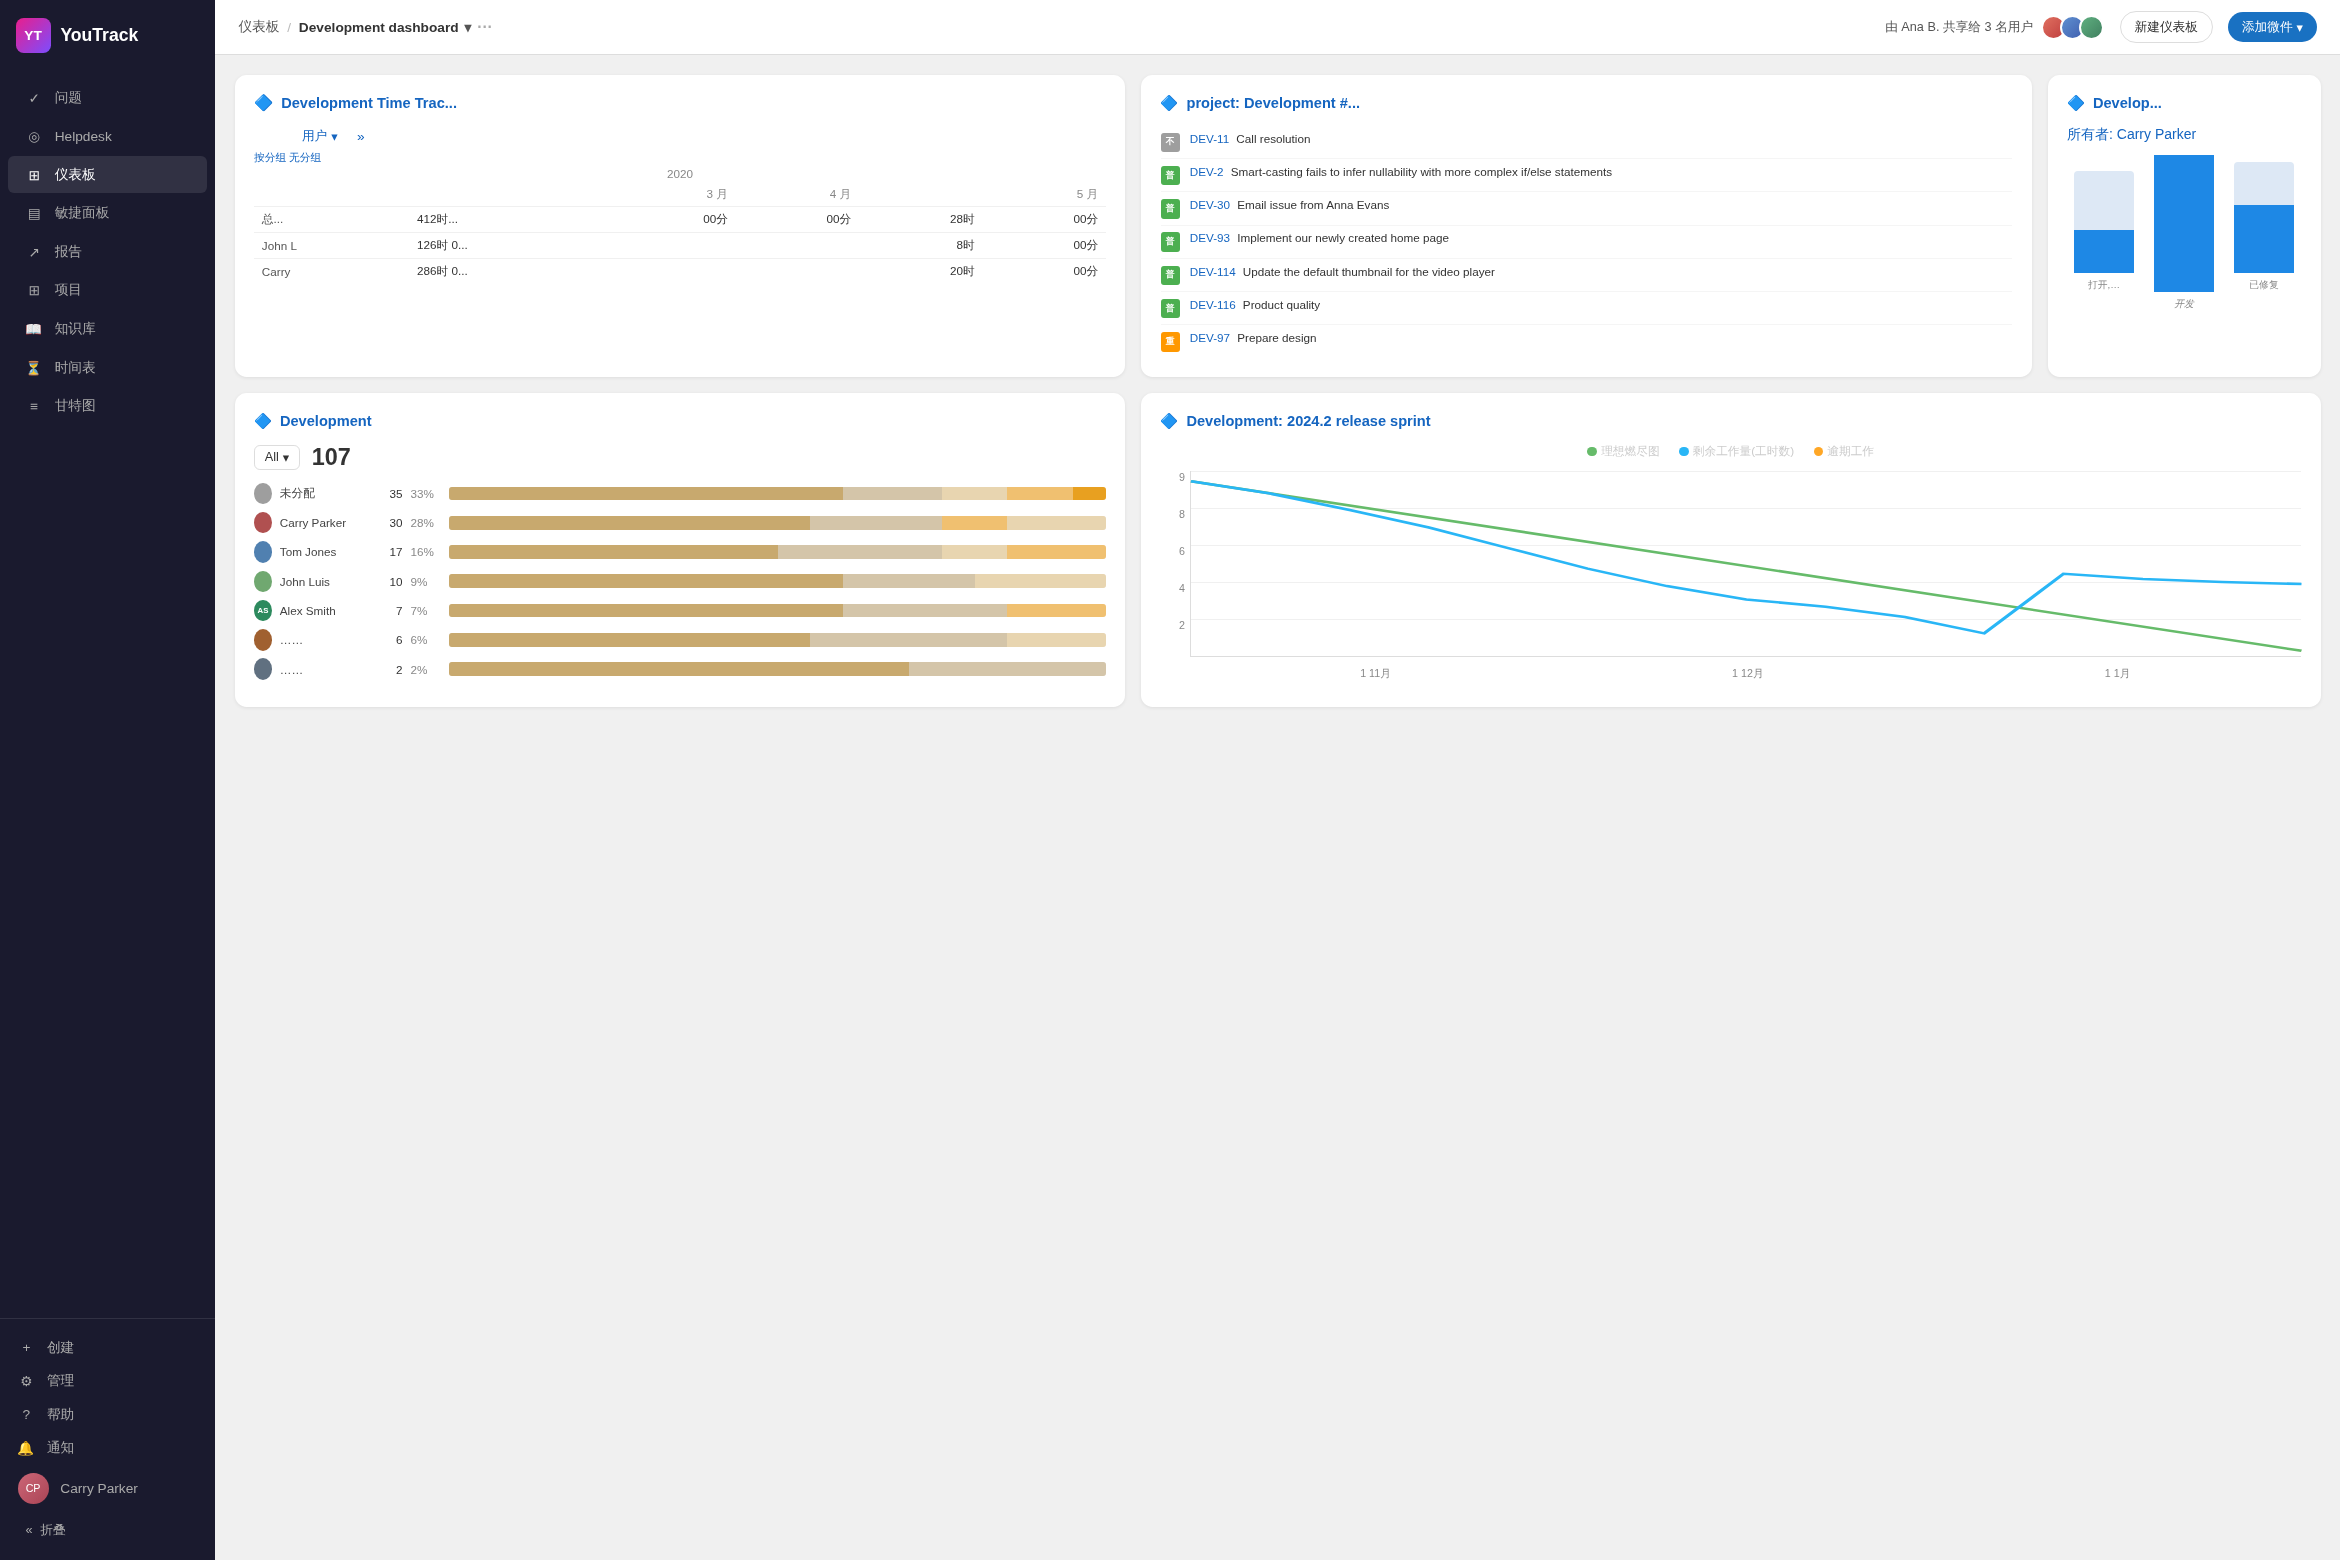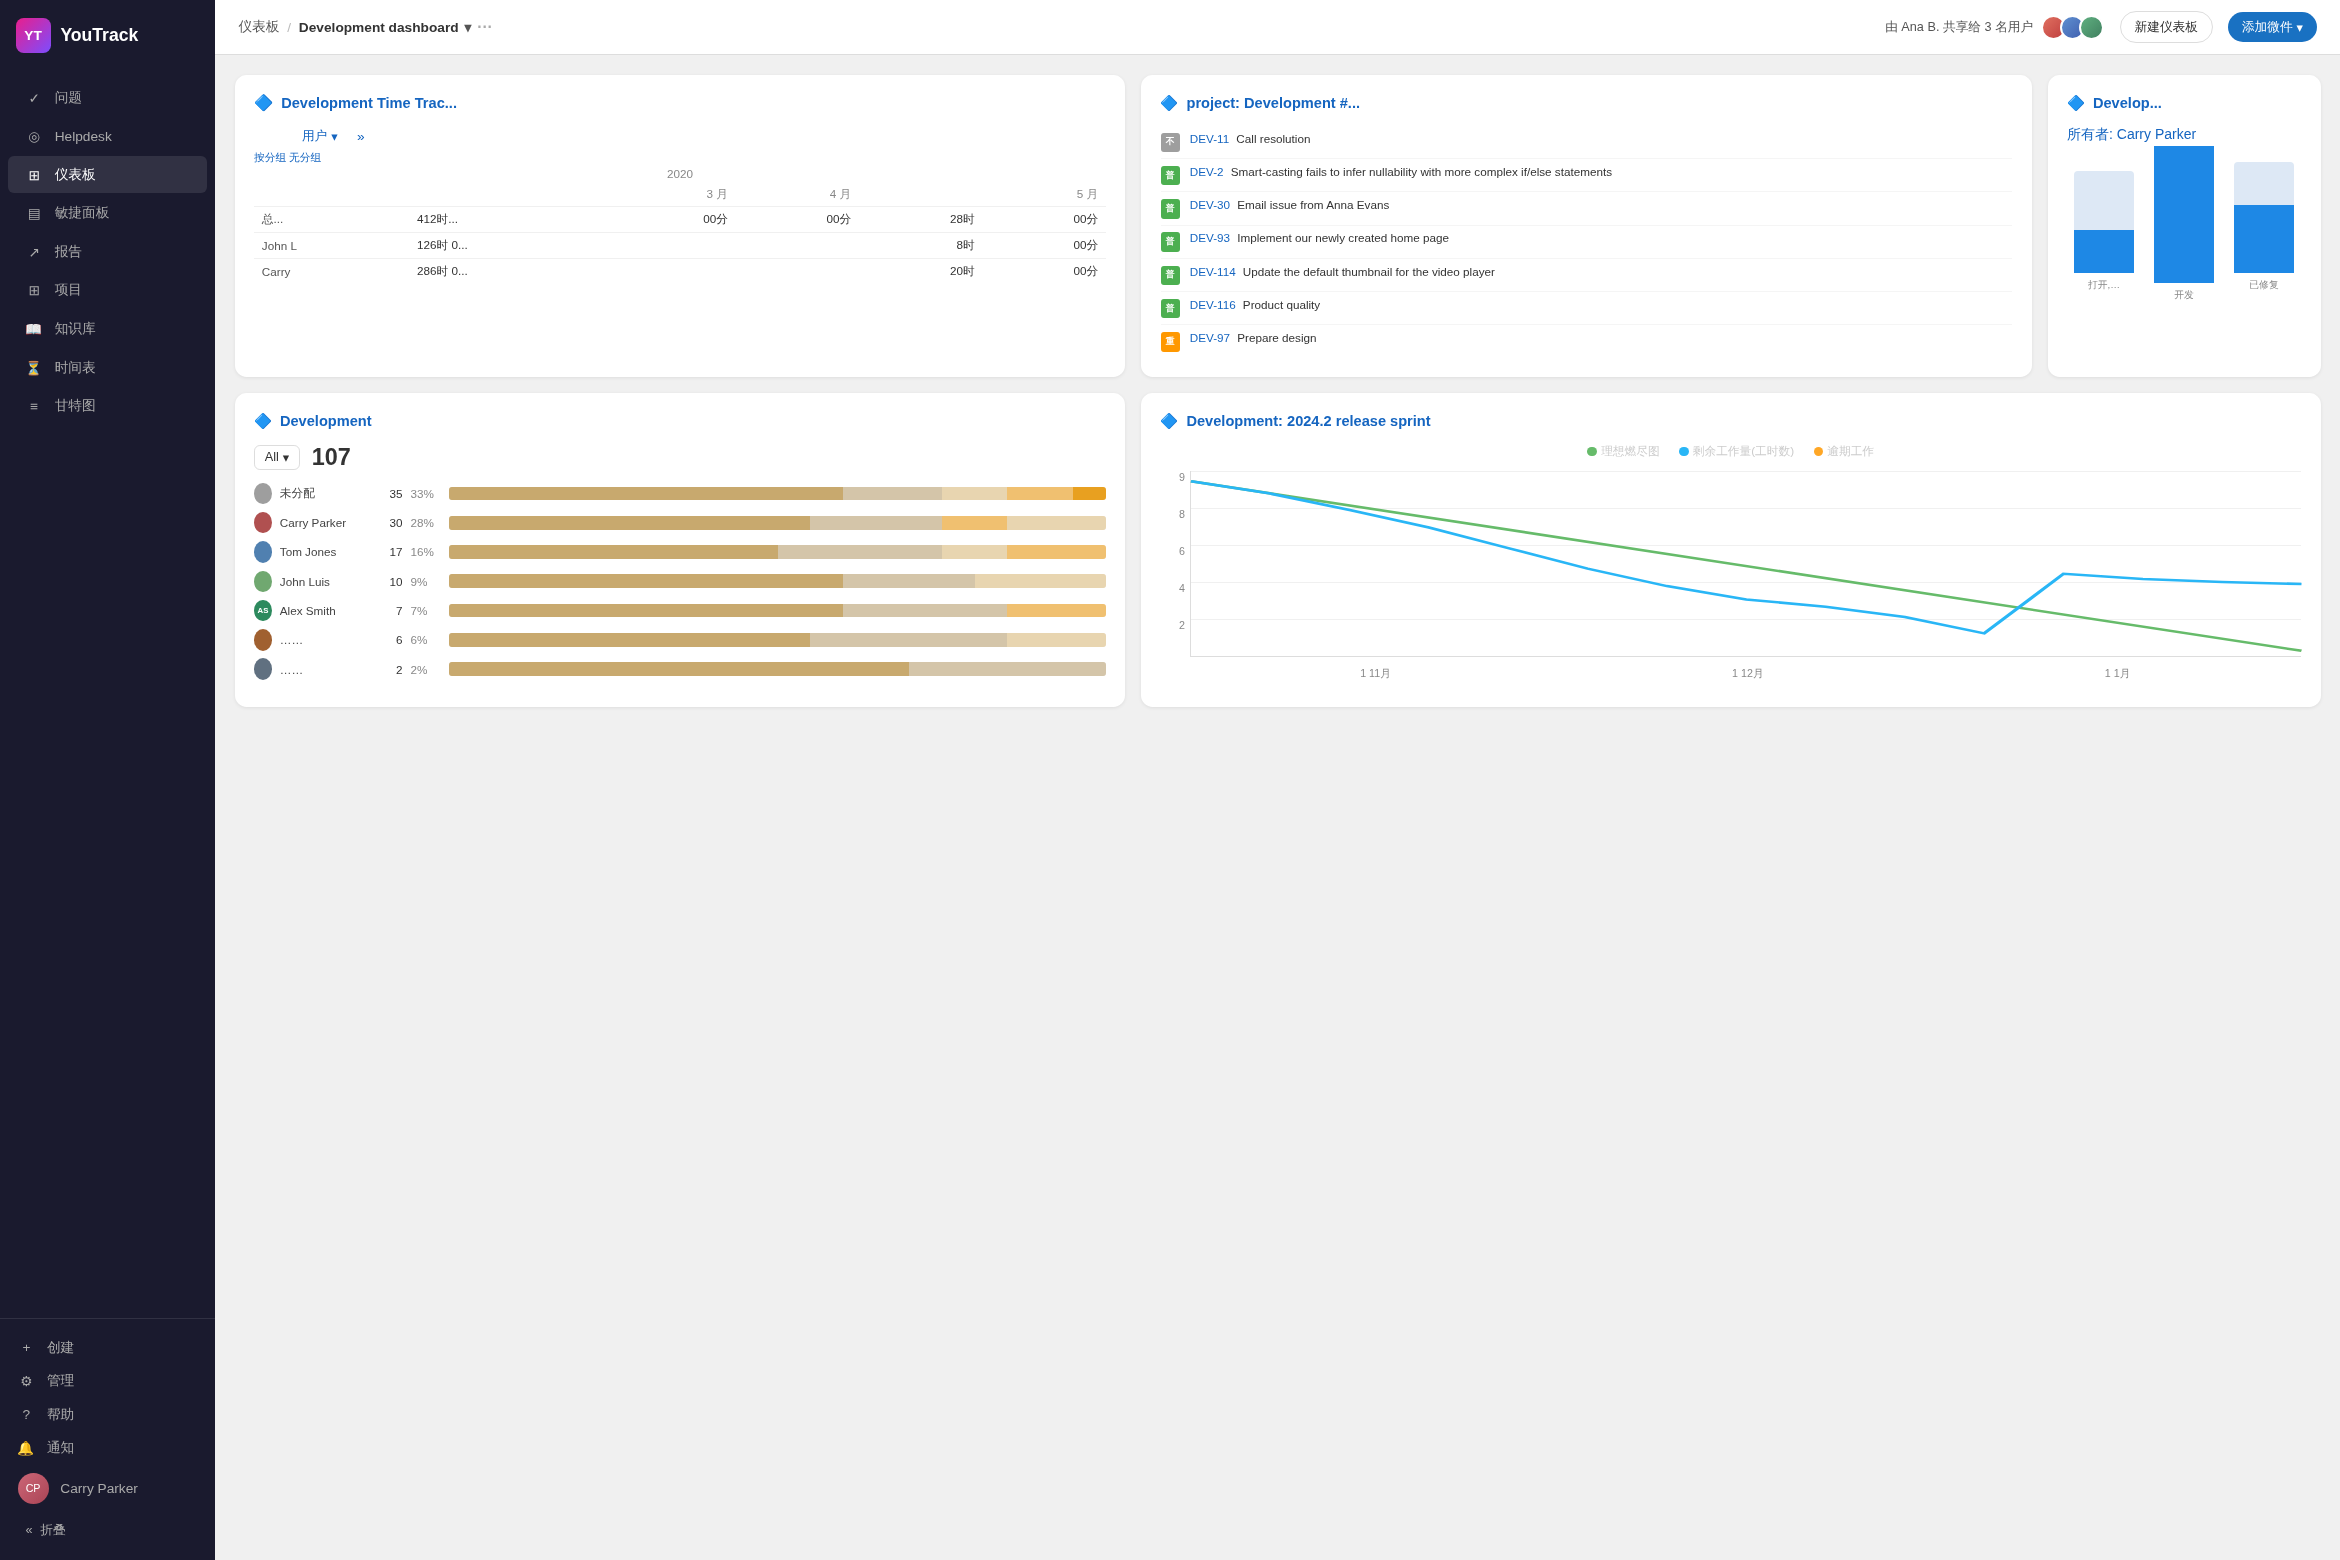--- a/index.html
+++ b/index.html
@@ -329,21 +329,21 @@
       </div>
       <div style="display:flex; align-items:flex-end; gap:5.9px; height:166px; padding-bottom:29px; position:relative;">
         <div id="bar-chart-container" style="display:flex; align-items:flex-end; gap:5.9px; width:100%; height:100%;">
             <div style="display: flex; flex-direction: column; align-items: center; justify-content: flex-end; flex: 1 1 0%; height: 100%;">
     <div style="display:flex;flex-direction:column;align-items:center;width:80%;">
       <div style="width:100%;height:59px;background:#dde8f5;border-radius:3.9px 3.9px 0 0;"></div>
       <div style="width:100%;height:43px;background:#1e88e5;border-radius:0;"></div>
     </div>
     <div style="font-size:9.8px;color:#888;margin-top:5.9px;text-align:center;">打开,…</div>
   </div>
-            <div style="display: flex; flex-direction: column; align-items: center; justify-content: center; flex: 1 1 0%; height: 100%;">
+            <div style="display: flex; flex-direction: column; align-items: center; justify-content: space-between; flex: 1 1 0%; height: 100%; font-style: italic;">
     <div style="display:flex;flex-direction:column;align-items:center;width:80%;">
       <div style="width:100%;height:0px;background:#dde8f5;border-radius:3.9px 3.9px 0 0;"></div>
       <div style="width:100%;height:137px;background:#1e88e5;border-radius:0;"></div>
     </div>
     <div style="font-size:9.8px;color:#888;margin-top:5.9px;text-align:center;">开发</div>
   </div>
             <div style="display: flex; flex-direction: column; align-items: center; justify-content: flex-end; flex: 1 1 0%; height: 100%;">
     <div style="display:flex;flex-direction:column;align-items:center;width:80%;">
       <div style="width:100%;height:43px;background:#dde8f5;border-radius:3.9px 3.9px 0 0;"></div>
       <div style="width:100%;height:68px;background:#1e88e5;border-radius:0;"></div>

